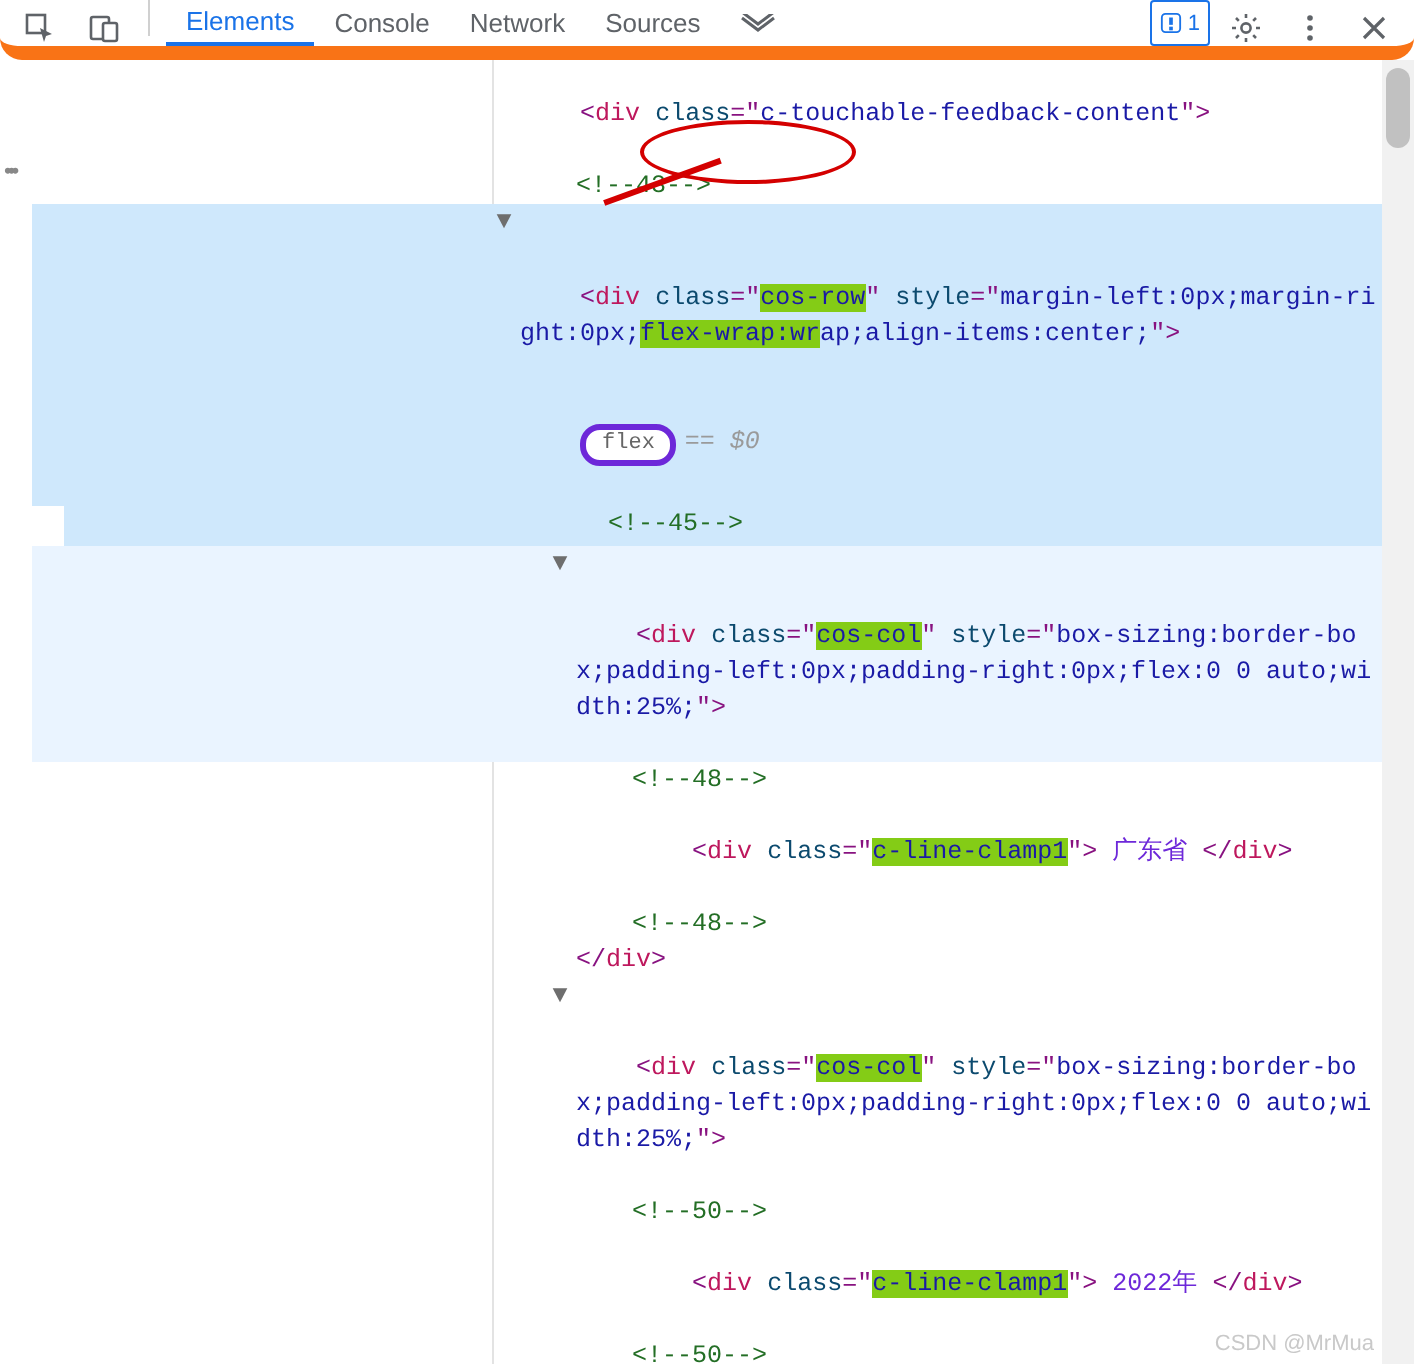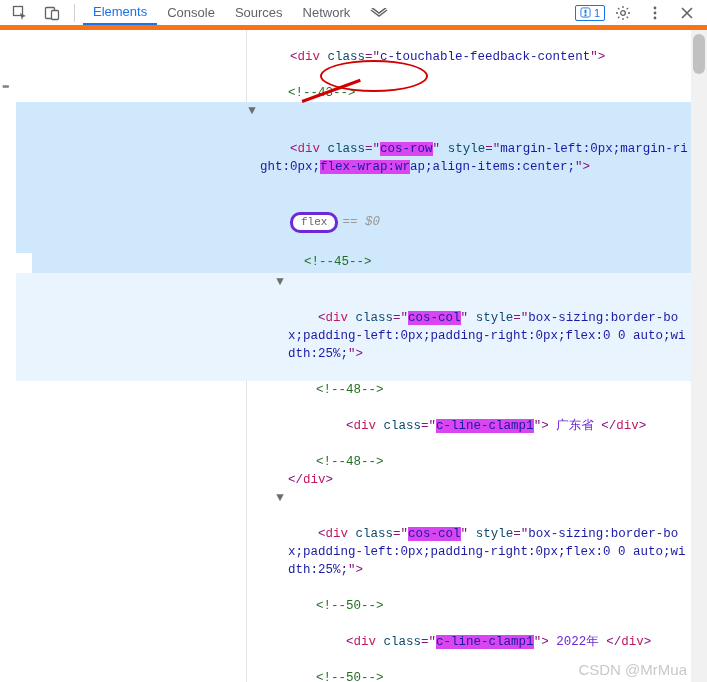--- a/index.html
+++ b/index.html
@@ -10,26 +10,26 @@
     color: #333;
     background: #fff;
     width: 707px;
     height: 682px;
     overflow: hidden;
     position: relative;
   }
   
   .toolbar {
     height: 30px;
-    border-bottom: 5px solid #f97316;
+    border-bottom: 7px solid #f97316;
     display: flex;
-    align-items: center;
     padding: 0 6px;
     gap: 4px;
     color: #555;
+    border-radius: 11px;
   }
   .tb-btn {
     width: 28px; height: 28px;
     display: flex; align-items: center; justify-content: center;
     cursor: pointer;
     color: #5f6368;
   }
   .tb-btn svg { width: 16px; height: 16px; }
   .divider { width:1px; height: 18px; background:#d0d0d0; margin: 0 4px; }
   .tabs { display:flex; align-items:center; height:100%; }
@@ -93,42 +93,42 @@
   .caret {
     position:absolute; top:0; width:12px; text-align:center;
     color:#6e6e6e; cursor:pointer; user-select:none;
   }
   .tag { color:#be185d; }     
   .attr { color:#0c4a6e; }   
   .pun  { color:#881280; }
   .val  { color:#1a1aa6; }   
   .cmt  { color:#236e25; }   
   .txt  { color:#6d28d9; }
-  .hl   { background:#d946ef; } 
+  .hl   { background:#84cc16; } 
   .flex-pill {
     display:inline-block; background:#fff; color:#666;
     border:3px solid #6d28d9; border-radius:10px;
     padding:0 8px; font-size:11px; line-height:15px; margin-right:4px;
   }
   .dim { color:#9a9a9a; font-style:italic; }
   
   .anno-ellipse {
     position:absolute;
     border:2.5px solid #d40000;
     border-radius:50%;
     pointer-events:none;
   }
   .anno-line {
     position:absolute; background:#d40000; height:2.5px;
     pointer-events:none;
     transform-origin: left center;
   }
   .watermark {
     position:absolute; right:20px; bottom:4px;
-    color:#c9c9c9; font-size:15px; font-family: Arial, sans-serif;
+    color:#c9c9c9; font-size:11px; font-family: Arial, sans-serif;
   }
 </style>
 </head>
 <body>
 
 <div class="toolbar">
   <div class="tb-btn">
     <svg viewBox="0 0 16 16" fill="none" stroke="currentColor" stroke-width="1.3">
       <rect x="1.5" y="1.5" width="9" height="9"></rect>
       <path d="M8 8 L14 11 L11 12 L10 15 Z" fill="currentColor" stroke="none"></path>
@@ -137,22 +137,22 @@
   <div class="tb-btn">
     <svg viewBox="0 0 16 16" fill="none" stroke="currentColor" stroke-width="1.3">
       <rect x="1.5" y="2.5" width="9" height="11" rx="1"></rect>
       <rect x="7.5" y="5.5" width="7" height="9" rx="1" fill="#fff"></rect>
     </svg>
   </div>
   <div class="divider"></div>
   <div class="tabs">
     <div class="tab active">Elements</div>
     <div class="tab">Console</div>
+    <div class="tab">Network</div>
     <div class="tab">Sources</div>
-    <div class="tab">Network</div>
     <div class="tab">
       <svg width="18" height="10" viewBox="0 0 18 10">
           <path d="M1 2 L9 8 L17 2" fill="none" stroke="#5f6368" stroke-width="1.5"></path>
           <path d="M1 2 L9 8 L17 2" fill="none" stroke="#5f6368" stroke-width="1.5" transform="translate(0,-3)"></path>
         </svg>
     </div>
   </div>
   <div class="tb-spacer"></div>
   <div class="badge">
     <svg width="11" height="11" viewBox="0 0 12 12">

